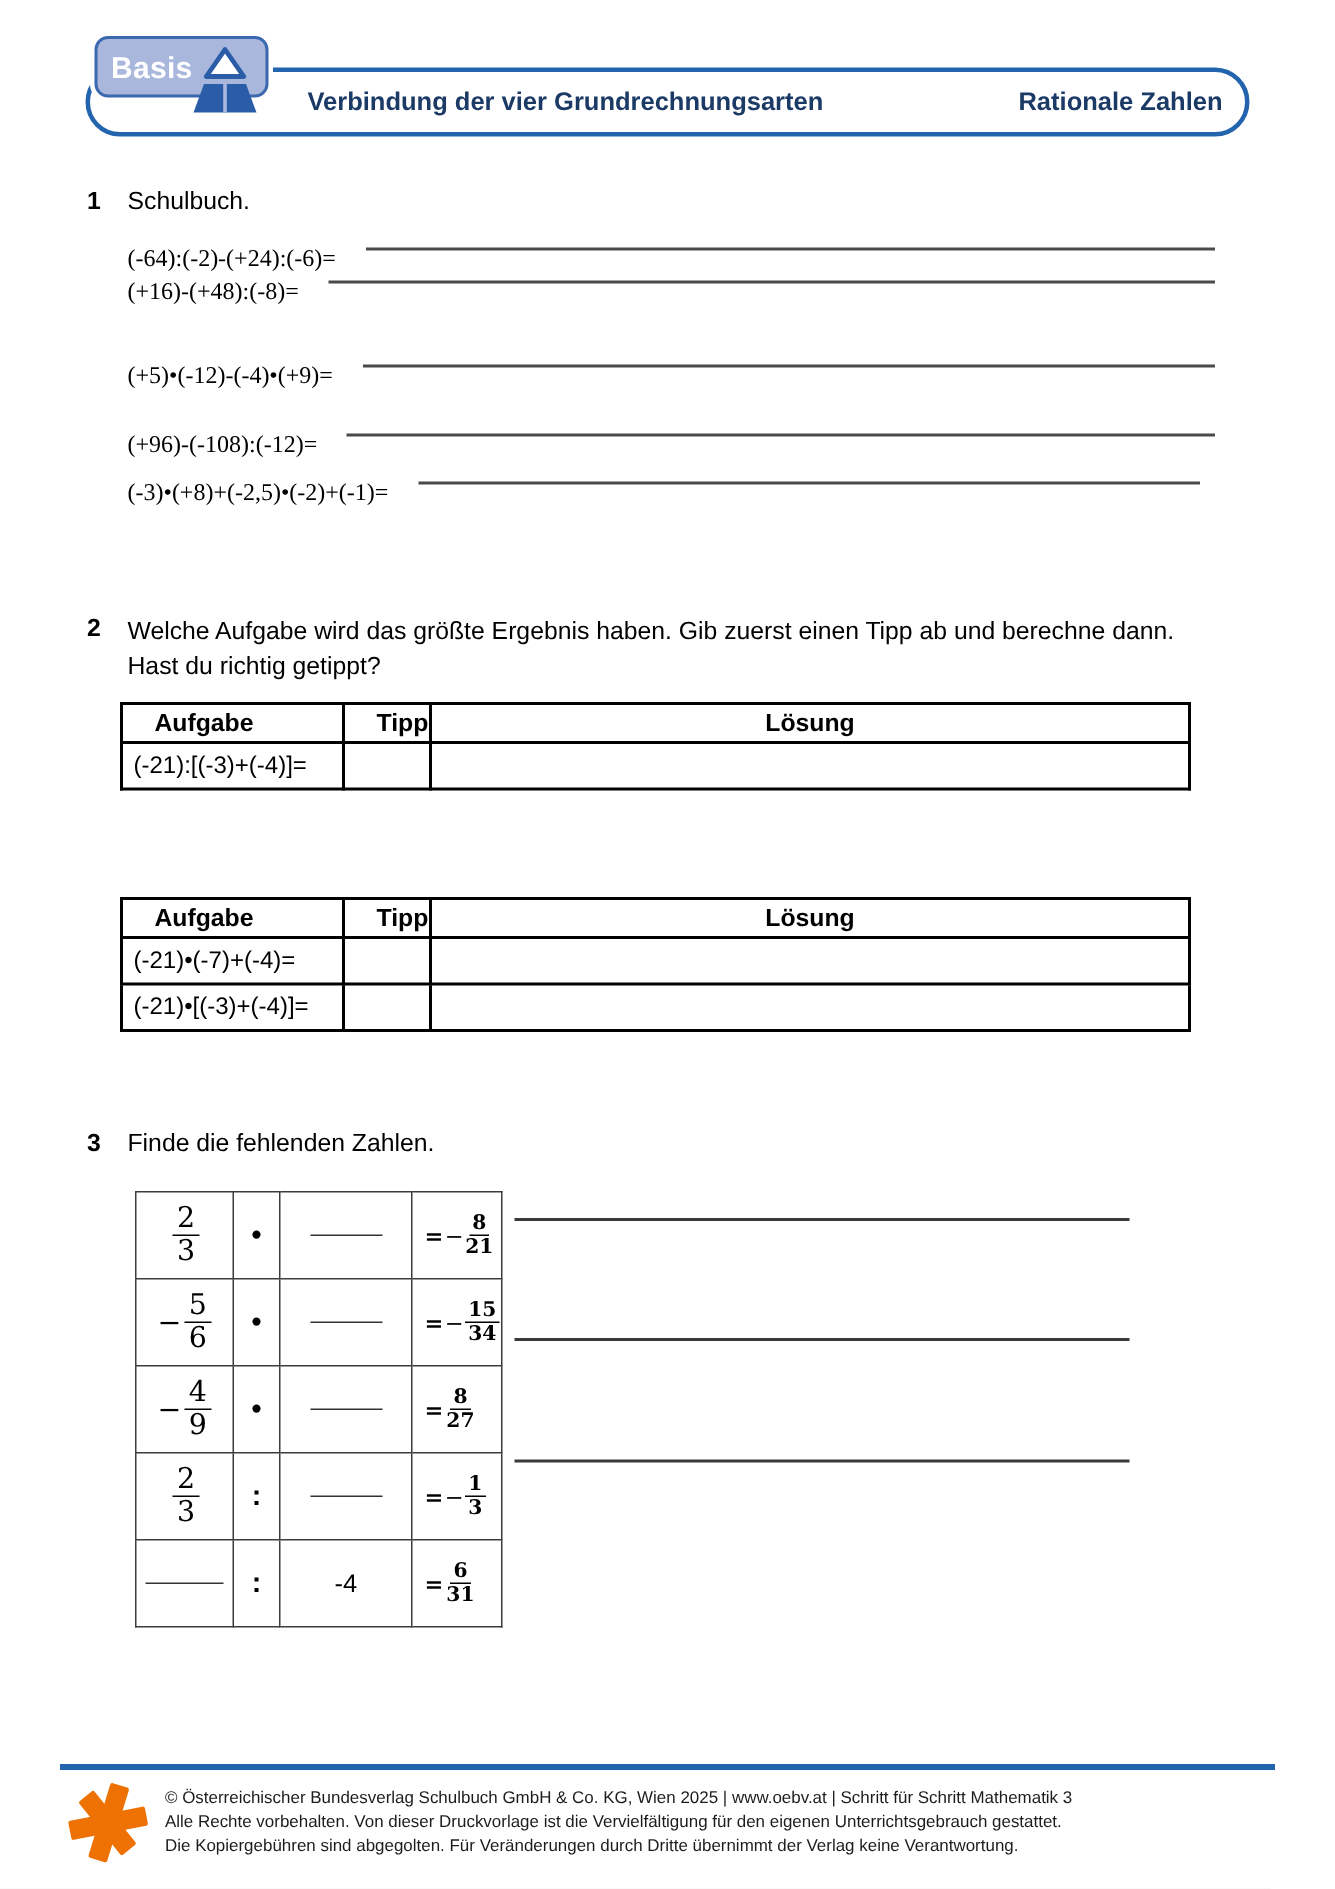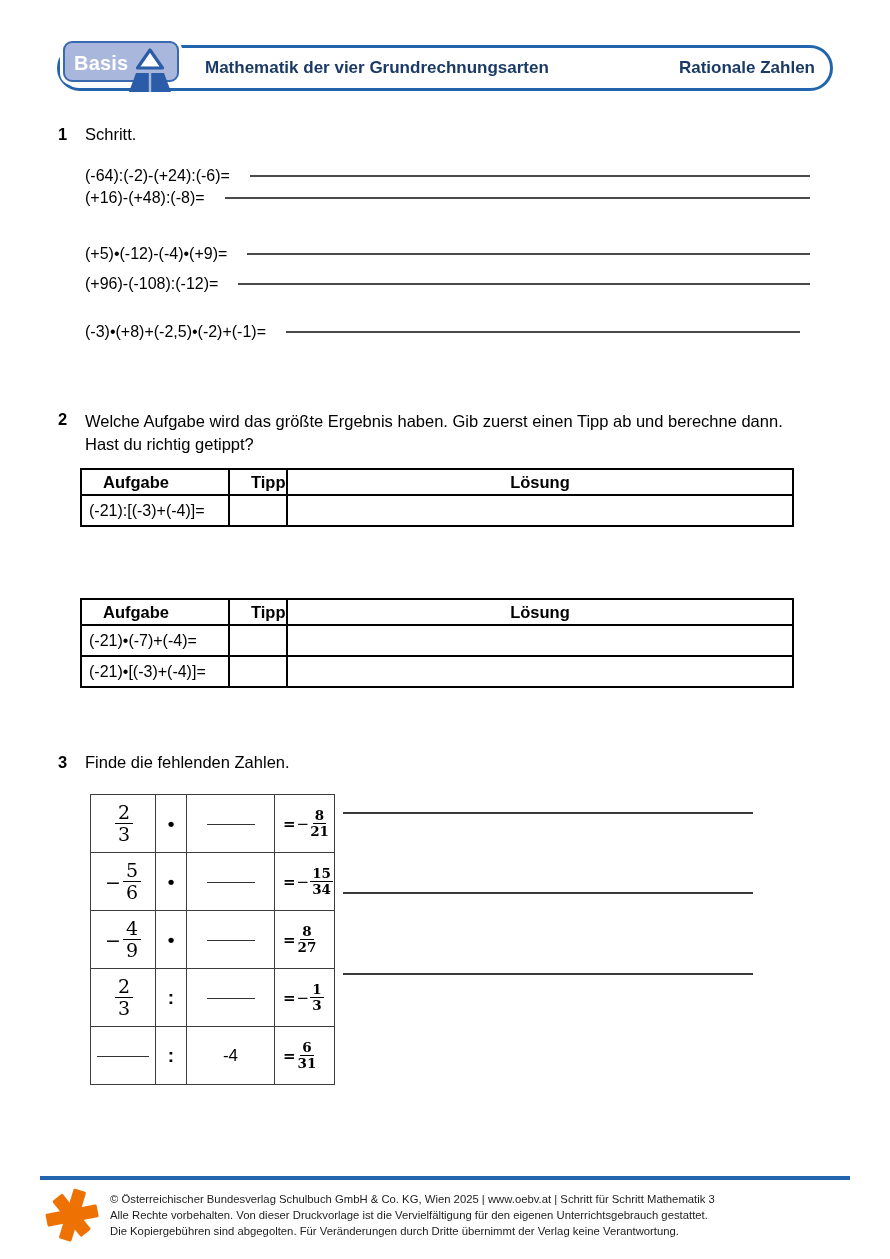--- a/index.html
+++ b/index.html
@@ -9,21 +9,21 @@
     background:#ffffff; color:#000; overflow:hidden;
     font-family:"Liberation Sans",sans-serif;
   }
 
   
   .pill {
     position:absolute; left:57px; top:45px; width:776px; height:46px;
     border:3px solid #2264ae; border-radius:26px; background:#fff;
   }
   .badge {
-    position:absolute; left:63px; top:41px; width:116px; height:41px;
+    position:absolute; left:63px; top:24px; width:116px; height:41px;
     background:#a9b7dc; border:2px solid #3a69b0; border-radius:9px;
     box-shadow:0 0 0 3px #ffffff;
   }
   .badge-label {
     position:absolute; left:9px; bottom:5px; color:#ffffff;
     font-weight:bold; font-size:20px; letter-spacing:0.2px;
   }
   .badge-pyramid { position:absolute; right:4px; top:4px; }
   .h-title {
     position:absolute; left:205px; top:45px; height:46px; line-height:46px;
@@ -33,21 +33,21 @@
     position:absolute; right:75px; top:45px; height:46px; line-height:46px;
     font-weight:bold; font-size:17px; color:#1b3a66;
   }
 
   
   .ex-num { position:absolute; left:58px; font-weight:bold; font-size:16.5px; }
   .ex-prompt { position:absolute; left:85px; font-size:16.5px; }
 
   .calc-row {
     position:absolute; left:85px; width:725px; height:23px;
-    display:flex; align-items:center; font-size:16px;
+    display:flex; align-items:flex-start; font-size:16px;font-family:Liberation Serif, serif;
   }
   .calc-row .expr { white-space:pre; }
   .calc-row .ans-line {
     flex:1; margin-left:20px; height:3px; border-bottom:2px solid #4a4a4a;
   }
 
   .ex2-text {
     position:absolute; left:85px; top:410px; width:722px;
     font-size:16.5px; line-height:23px;
   }
@@ -106,39 +106,39 @@
   <div class="badge">
     <span class="badge-label">Basis</span>
     <span class="badge-pyramid">
       <svg width="46" height="47" viewBox="0 0 46 47">
         <polygon points="23,3 35.5,21 10.5,21" fill="#ffffff" stroke="#2a5ca8" stroke-width="3.2" stroke-linejoin="round"></polygon>
         <polygon points="9,26 37,26 44,45 2,45" fill="#2a5ca8"></polygon>
         <line x1="23" y1="26" x2="23" y2="45" stroke="#a9b7dc" stroke-width="2.4"></line>
       </svg>
     </span>
   </div>
-  <div class="h-title">Mathematik der vier Grundrechnungsarten</div>
+  <div class="h-title">Verbindung der vier Grundrechnungsarten</div>
   <div class="h-topic">Rationale Zahlen</div>
 
   <div class="ex-num" style="top:125px">1</div>
-  <div class="ex-prompt" style="top:125px">Schritt.</div>
+  <div class="ex-prompt" style="top:125px">Schulbuch.</div>
 
   <div class="calc-row" style="top:164px">
     <span class="expr">(-64):(-2)-(+24):(-6)=</span>
     <span class="ans-line"></span>
   </div>
   <div class="calc-row" style="top:186px">
     <span class="expr">(+16)-(+48):(-8)=</span>
     <span class="ans-line"></span>
   </div>
   <div class="calc-row" style="top:242px">
     <span class="expr">(+5)•(-12)-(-4)•(+9)=</span>
     <span class="ans-line"></span>
   </div>
-  <div class="calc-row" style="top:272px">
+  <div class="calc-row" style="top:288px">
     <span class="expr">(+96)-(-108):(-12)=</span>
     <span class="ans-line"></span>
   </div>
   <div class="calc-row" style="top:320px;width:715px">
     <span class="expr">(-3)•(+8)+(-2,5)•(-2)+(-1)=</span>
     <span class="ans-line"></span>
   </div>
 
   <div class="ex-num" style="top:410px">2</div>
   <div class="ex2-text">Welche Aufgabe wird das größte Ergebnis haben. Gib zuerst einen Tipp ab und berechne dann. Hast du richtig getippt?</div>

